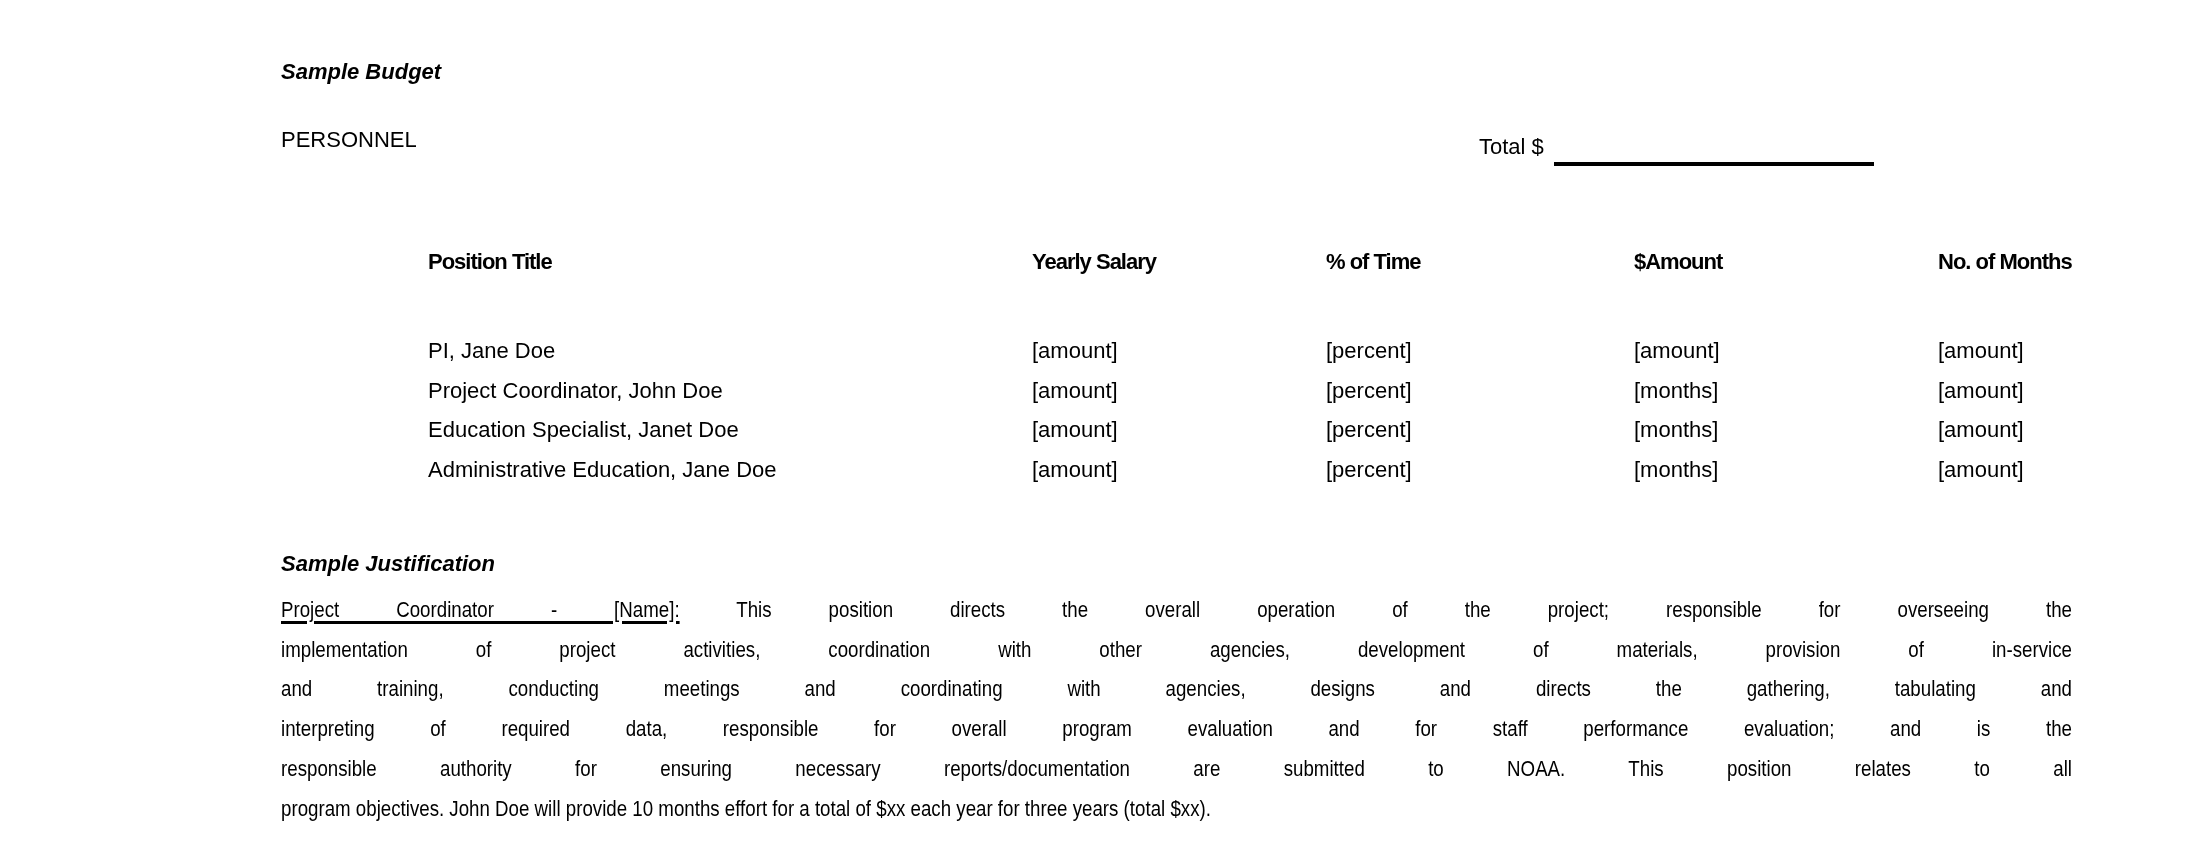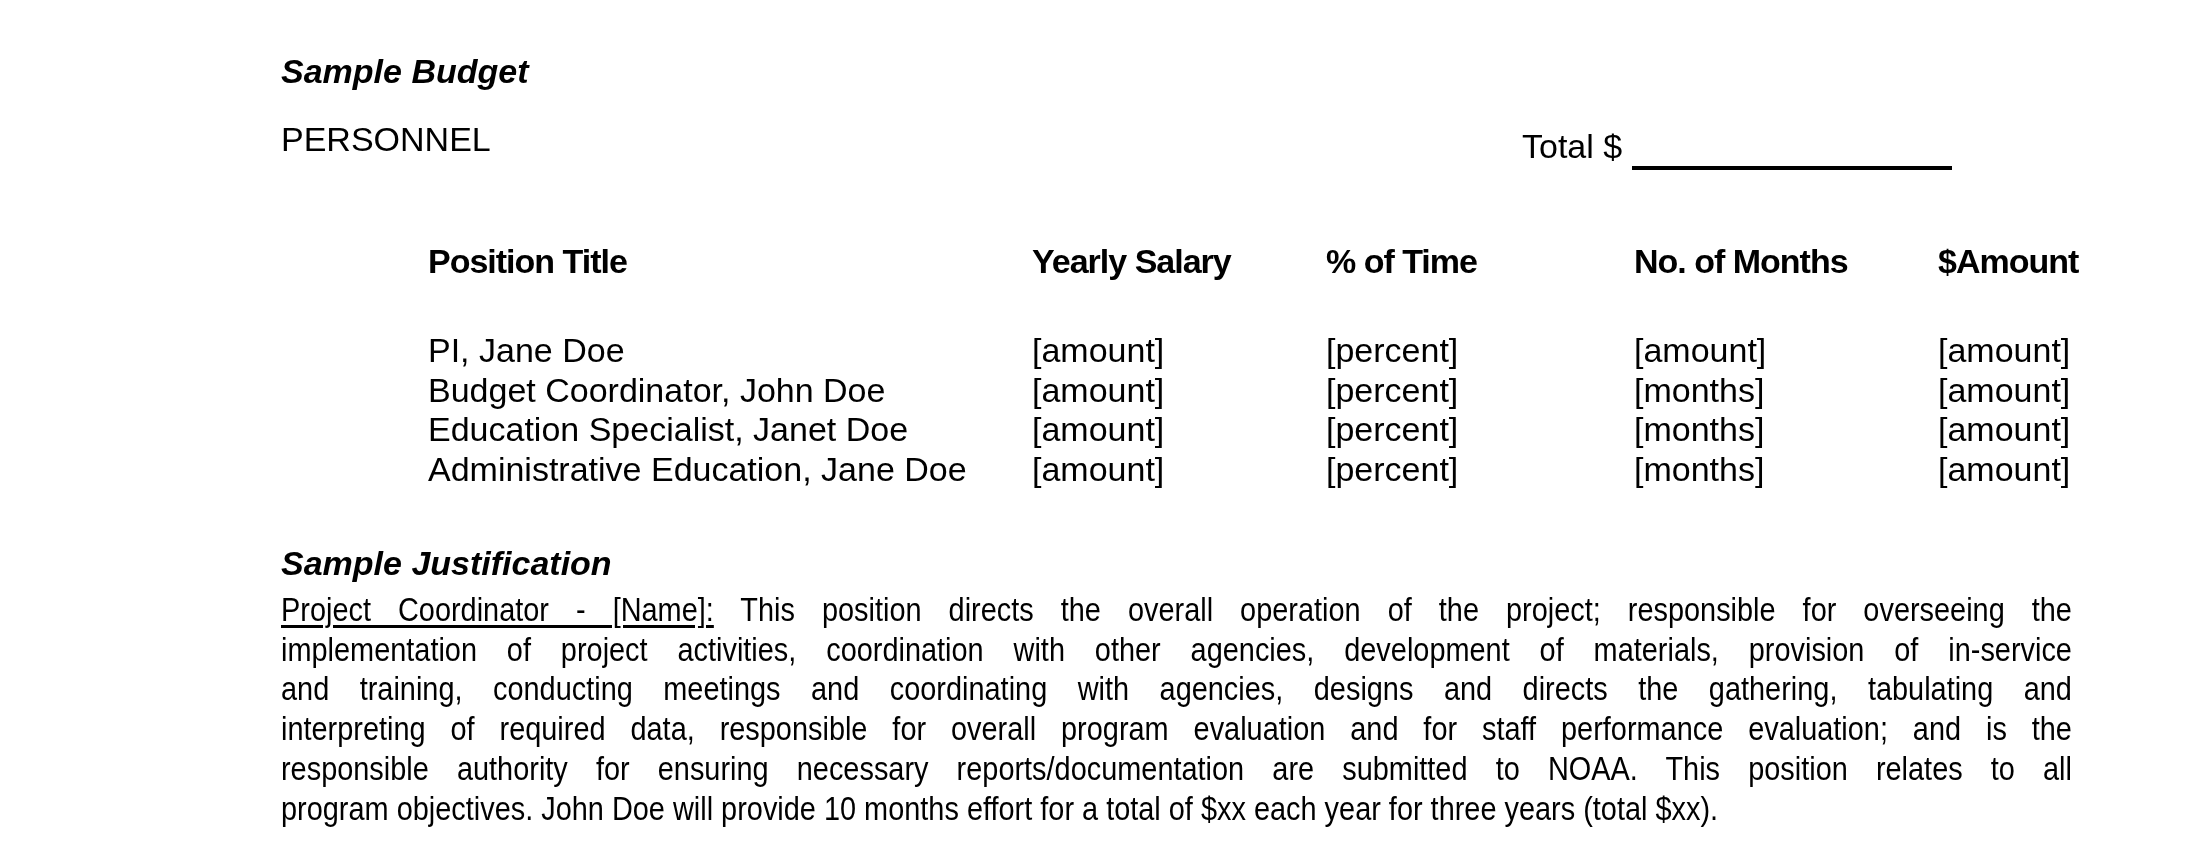--- a/index.html
+++ b/index.html
@@ -7,36 +7,36 @@
     padding: 0;
     background: #ffffff;
   }
   #page {
     position: relative;
     width: 2200px;
     height: 860px;
     background: #ffffff;
     color: #000000;
     font-family: "Liberation Sans", "DejaVu Sans", sans-serif;
-    font-size: 34px;
+    font-size: 22px;
     line-height: 39.7px;
     overflow: hidden;
   }
   .abs { position: absolute; }
 
   
   .doc-heading {
     font-weight: bold;
     font-style: italic;
     white-space: nowrap;
   }
 
   
   #personnel-label { left: 281px; top: 120px; white-space: nowrap; }
-  #total-field { left: 1522px; top: 127px; white-space: nowrap; }
+  #total-field { left: 1479px; top: 127px; white-space: nowrap; }
   .blank-line {
     display: inline-block;
     width: 320px;
     height: 34px;
     border-bottom: 4px solid #000000;
     vertical-align: -12px;
     margin-left: 10px;
   }
 
   
@@ -96,37 +96,37 @@
     <div class="hcell">
       <div>Position Title</div>
     </div>
     <div class="hcell">
       <div>Yearly Salary</div>
     </div>
     <div class="hcell">
       <div>% of Time</div>
     </div>
     <div class="hcell">
-      <div>No. of Months</div>
+      <div>$Amount</div>
     </div>
     <div class="hcell">
-      <div>$Amount</div>
+      <div>No. of Months</div>
     </div>
   </div>
 
   <div class="abs" id="table-rows">
     <div class="tbl-grid">
       <div class="tcell">PI, Jane Doe</div>
       <div class="tcell">[amount]</div>
       <div class="tcell">[percent]</div>
       <div class="tcell">[amount]</div>
       <div class="tcell">[amount]</div>
     </div>
     <div class="tbl-grid">
-      <div class="tcell">Budget Coordinator, John Doe</div>
+      <div class="tcell">Project Coordinator, John Doe</div>
       <div class="tcell">[amount]</div>
       <div class="tcell">[percent]</div>
       <div class="tcell">[months]</div>
       <div class="tcell">[amount]</div>
     </div>
     <div class="tbl-grid">
       <div class="tcell">Education Specialist, Janet Doe</div>
       <div class="tcell">[amount]</div>
       <div class="tcell">[percent]</div>
       <div class="tcell">[months]</div>

